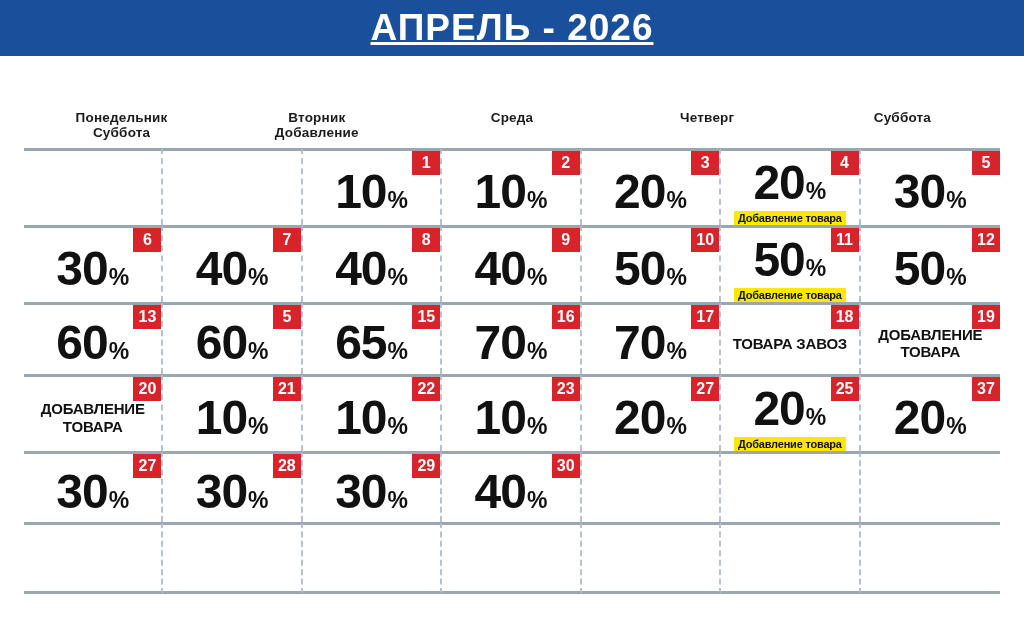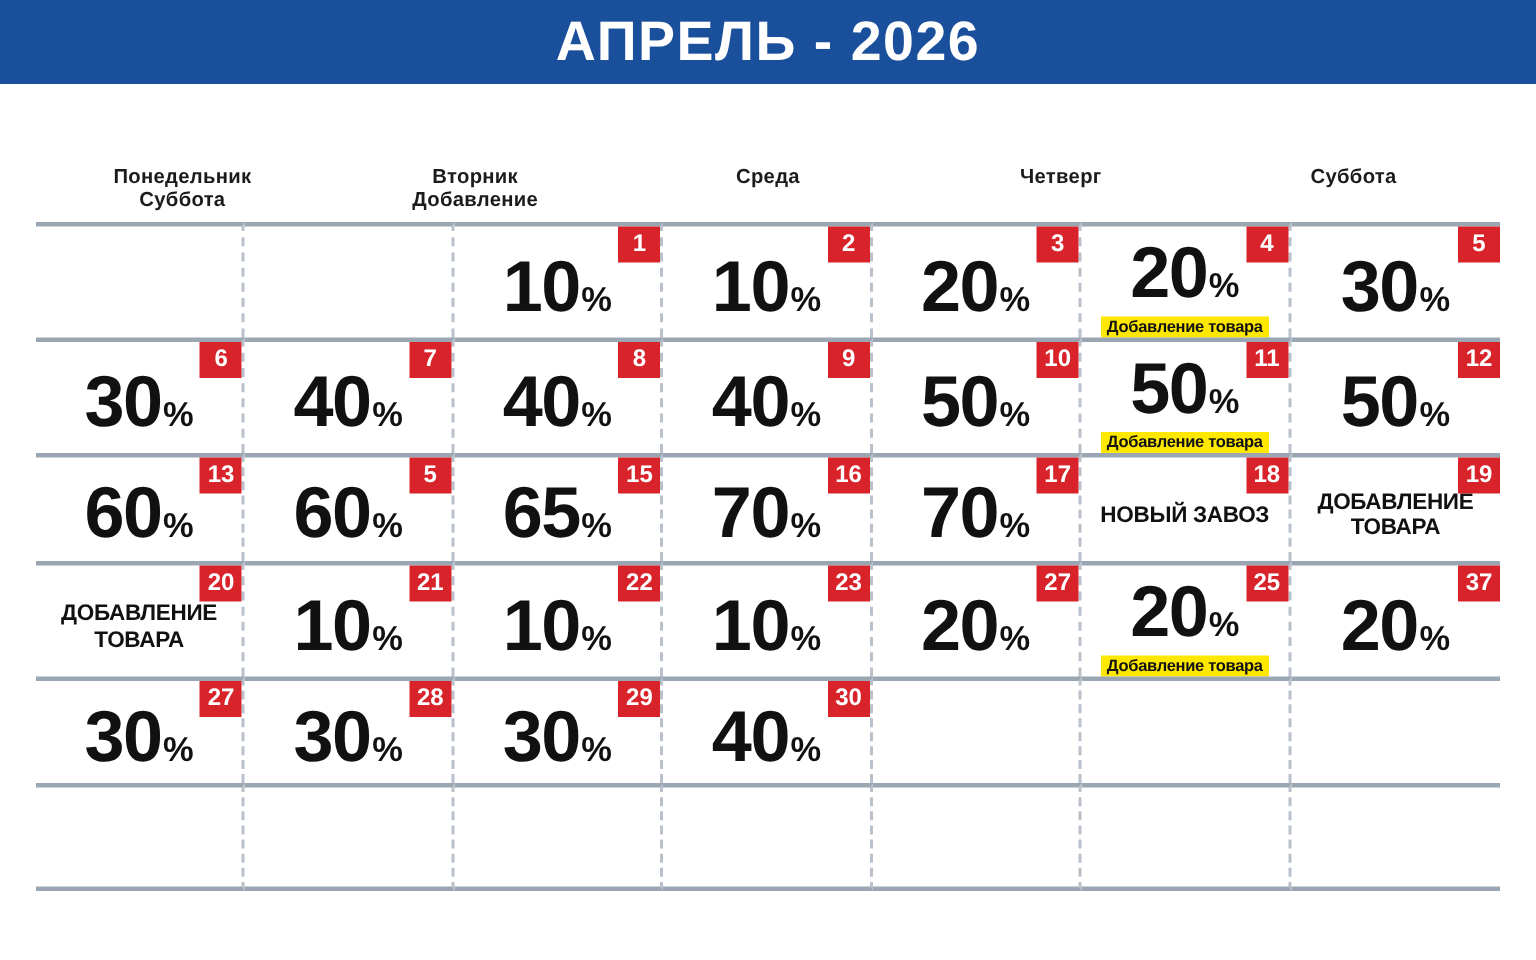--- a/index.html
+++ b/index.html
@@ -30,20 +30,21 @@
     display: flex;
     align-items: center;
     justify-content: center;
   }
   .header-title {
     color: #ffffff;
     font-size: 37px;
     font-weight: bold;
     letter-spacing: 1px;
     font-family: "Liberation Sans", sans-serif;
+    text-decoration: underline;
   }
 
   
   .weekdays {
     position: absolute;
     left: 24px;
     top: 110px;
     width: 976px;
     display: grid;
     grid-template-columns: repeat(5, 1fr);
@@ -324,21 +325,21 @@
         <div class="content">
           <div class="pct">
             <span class="num">70</span>
             <span class="sym">%</span>
           </div>
         </div>
       </div>
       <div class="cell">
         <div class="daynum">18</div>
         <div class="content">
-          <div class="textblock">НОВЫЙ ЗАВОЗ</div>
+          <div class="textblock">ТОВАРА ЗАВОЗ</div>
         </div>
       </div>
       <div class="cell">
         <div class="daynum">19</div>
         <div class="content">
           <div class="textblock">ДОБАВЛЕНИЕ ТОВАРА</div>
         </div>
       </div>
       <div class="cell">
         <div class="daynum">20</div>

